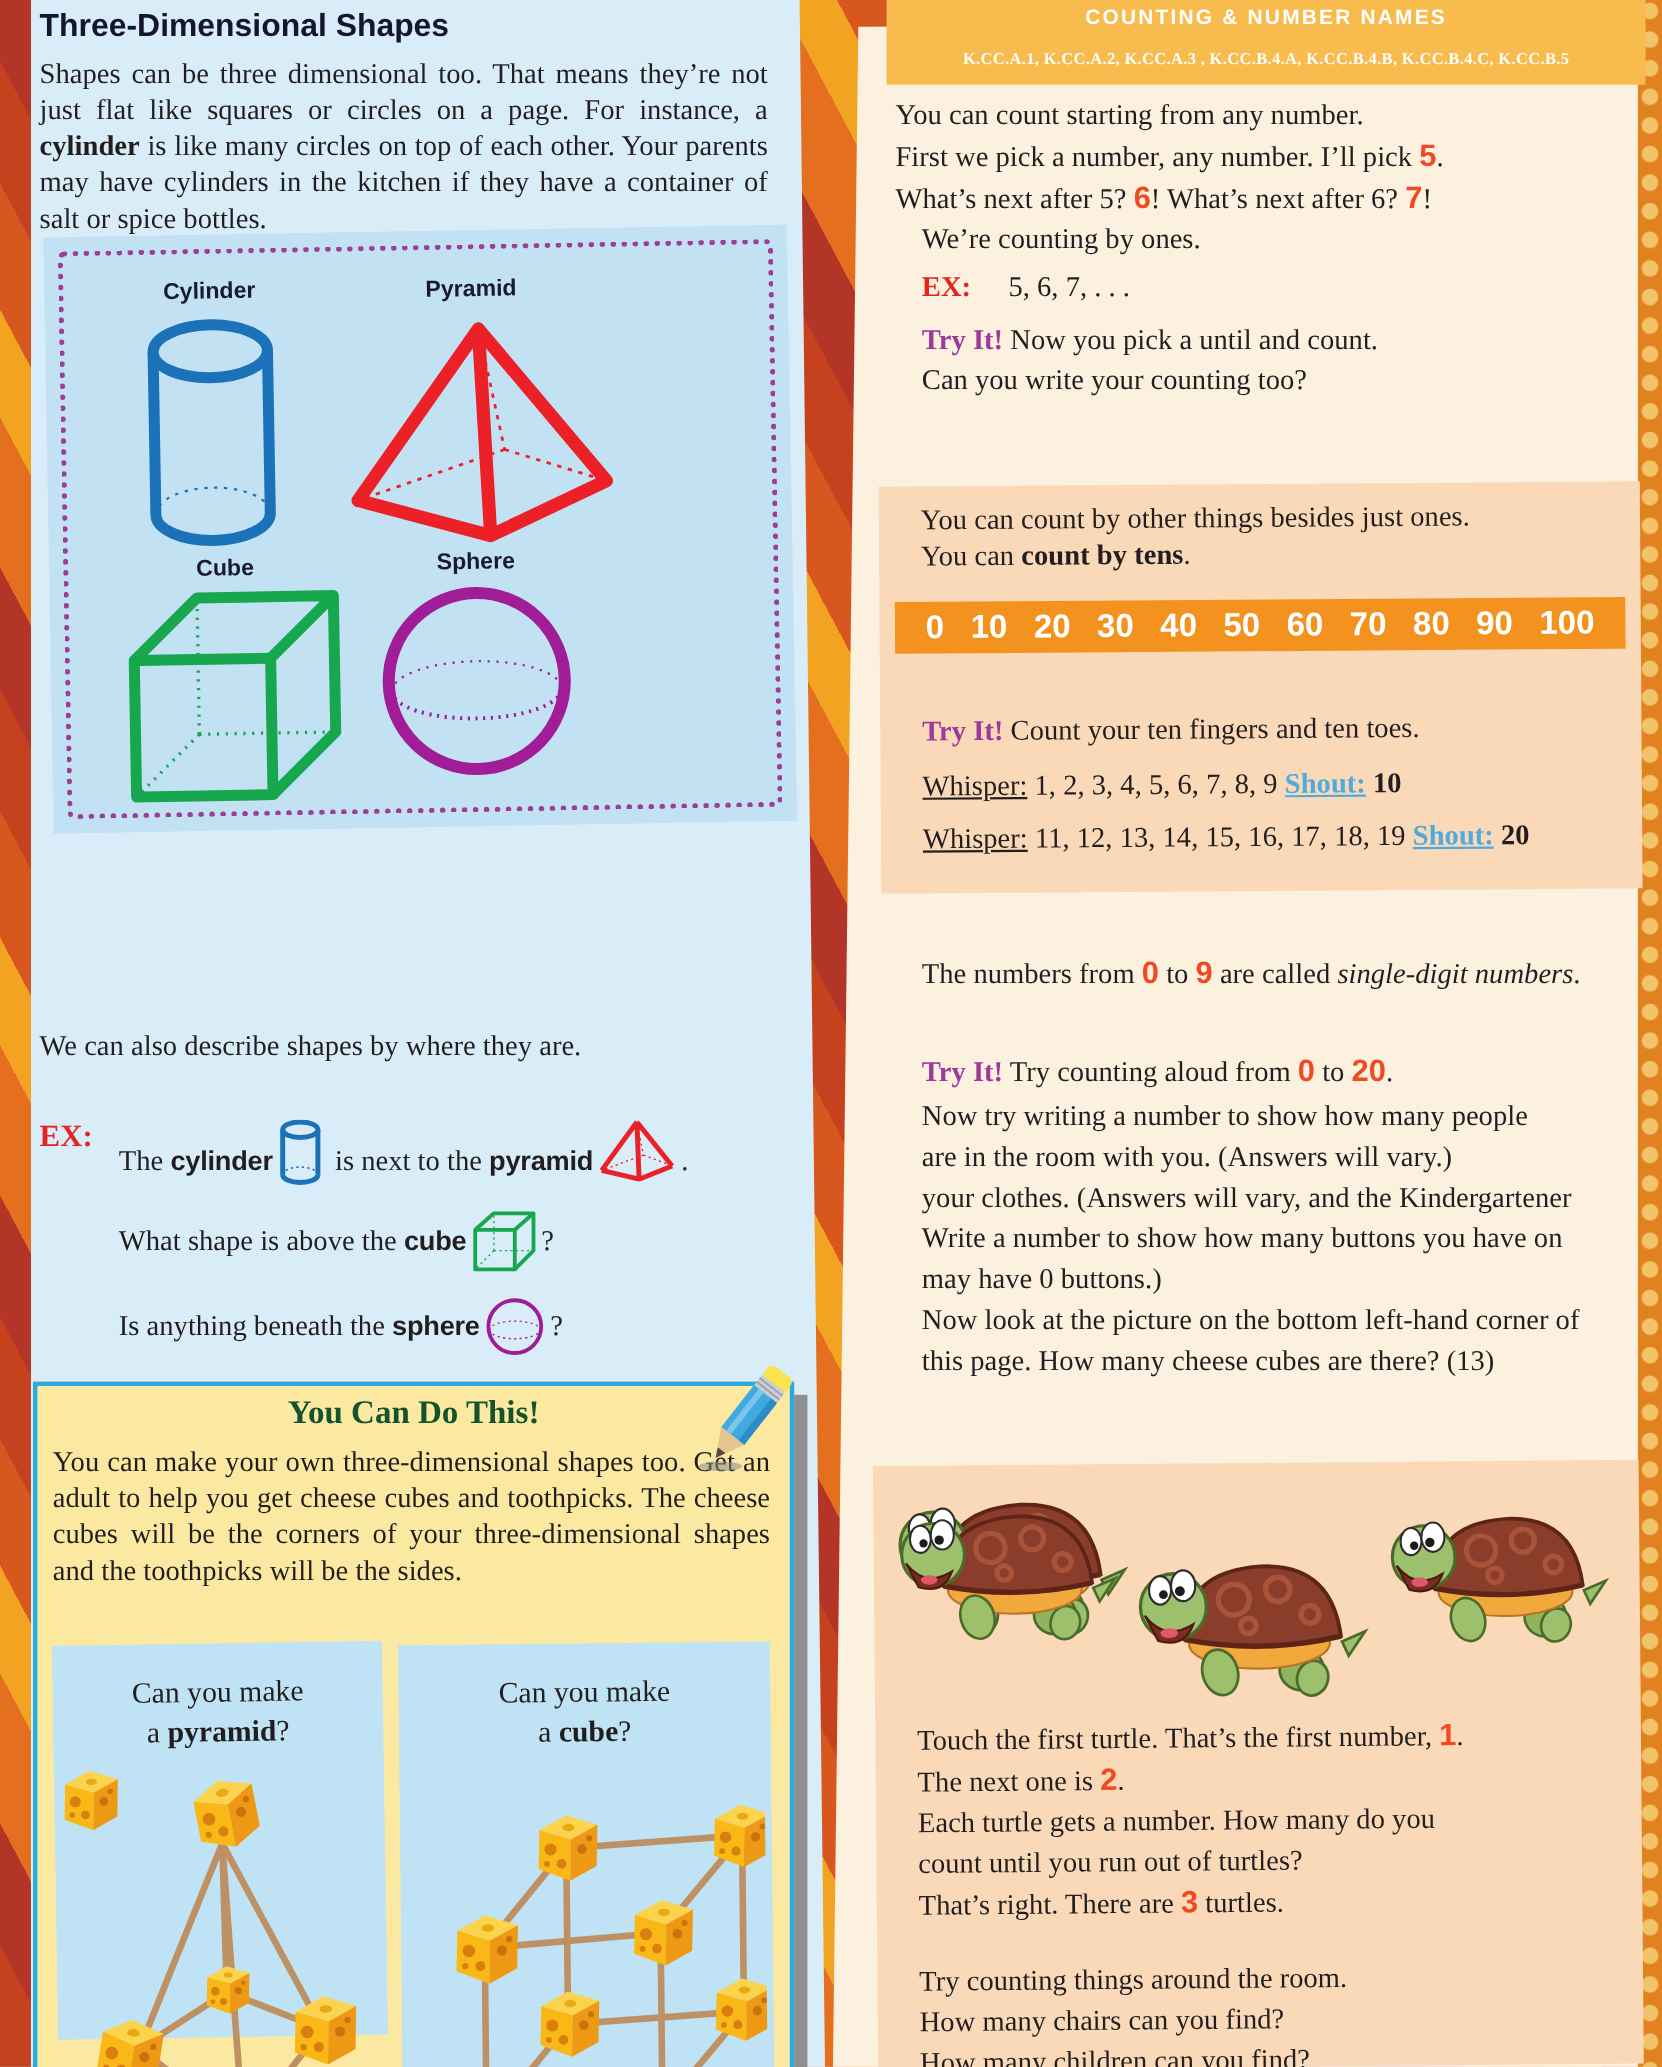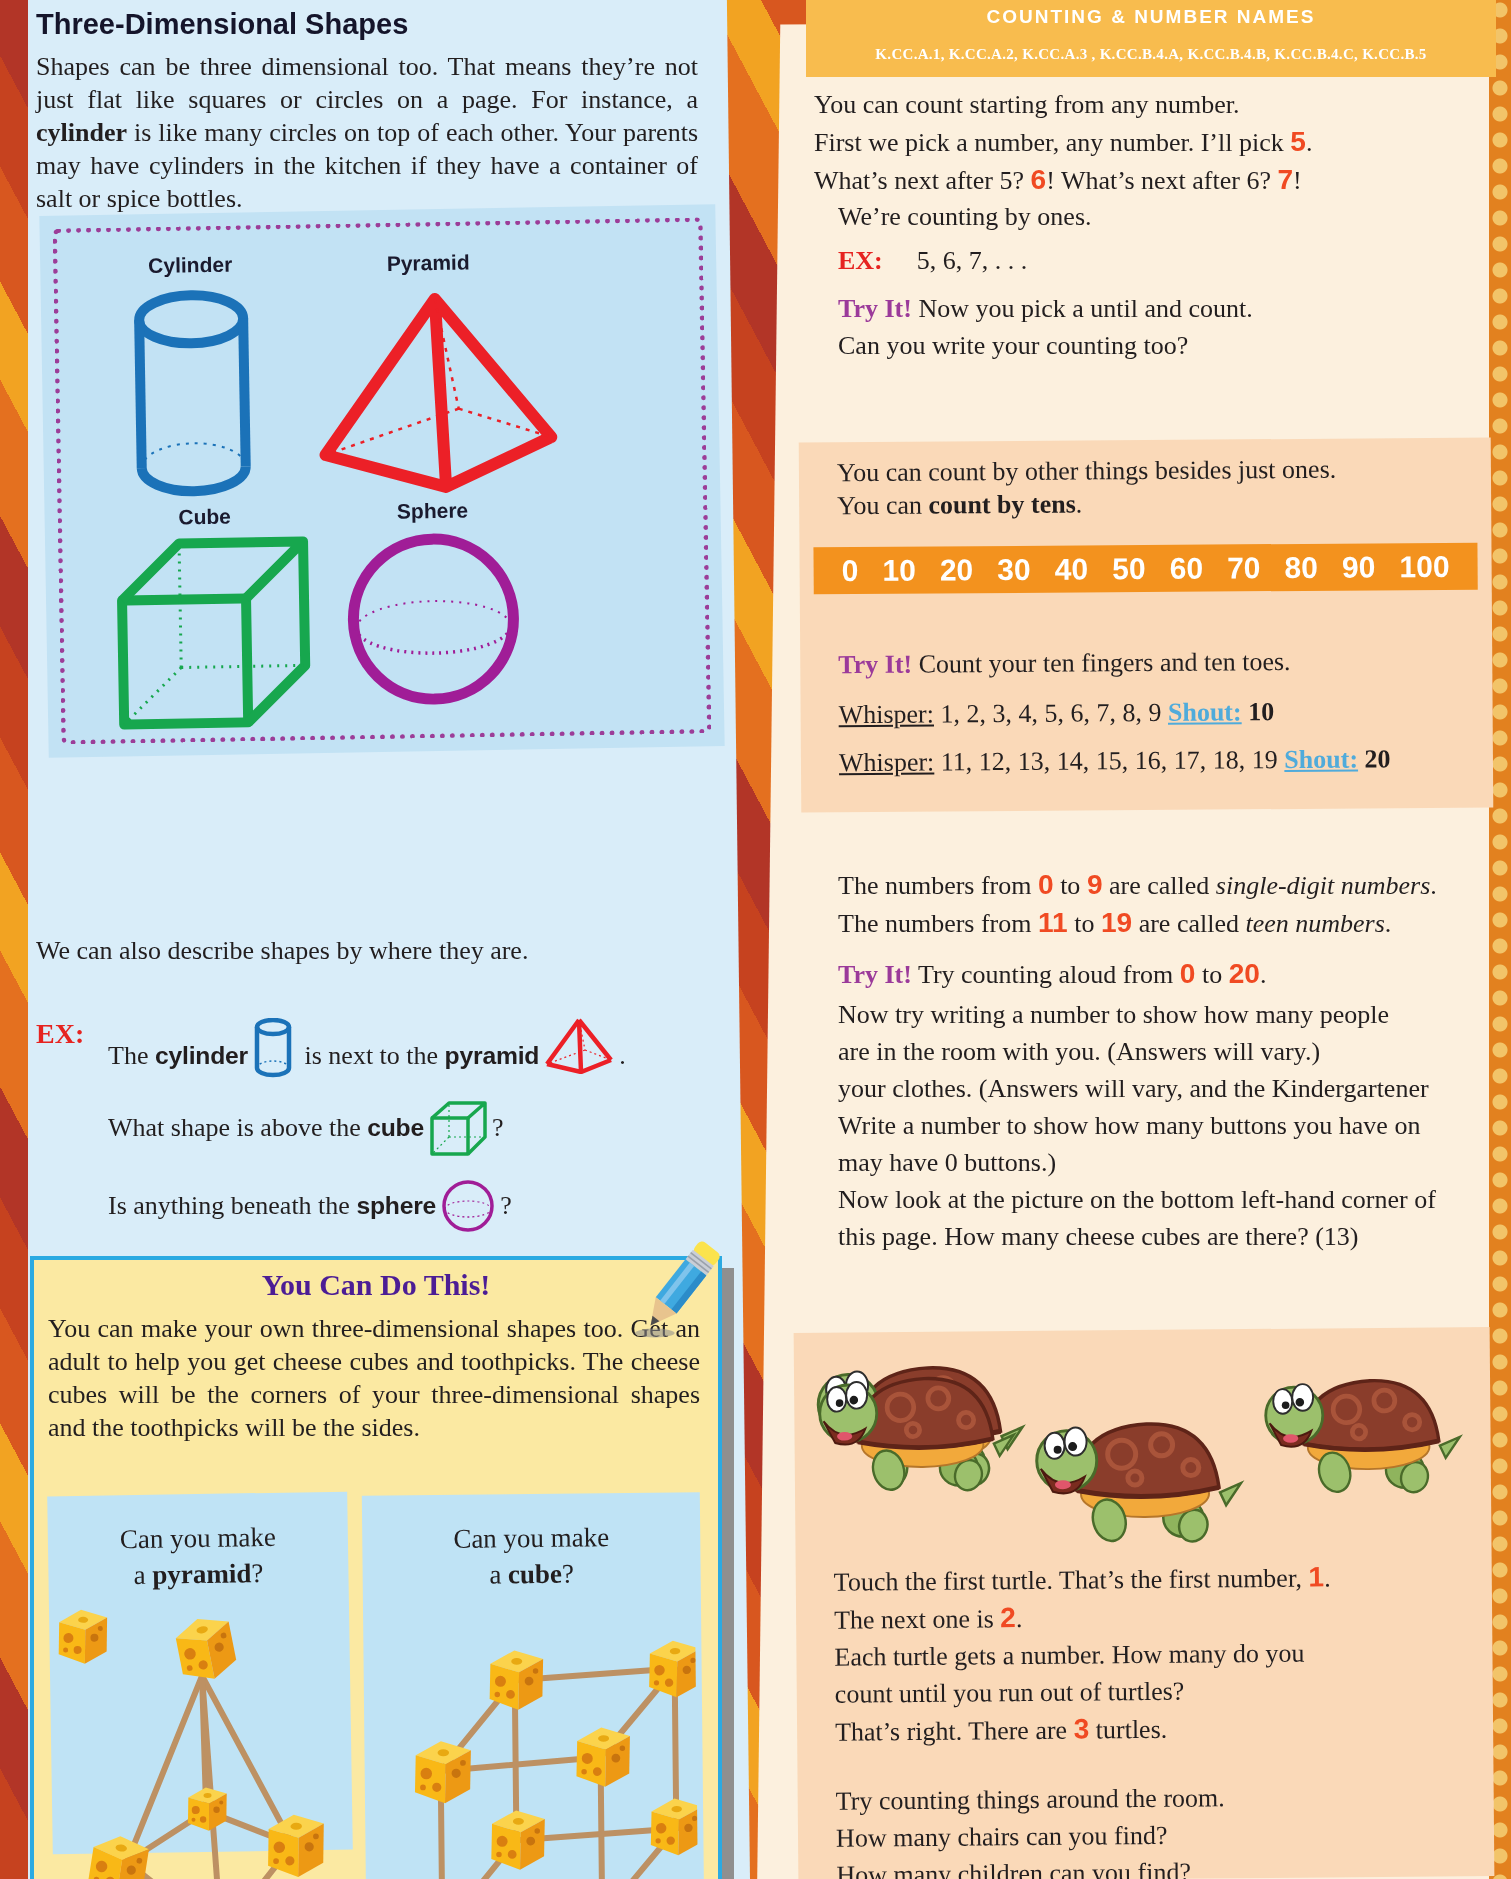--- a/index.html
+++ b/index.html
@@ -24,21 +24,21 @@
     border:5px dotted #9c3d98;border-radius:6px;}
   .shape-label{position:absolute;font-family:"Liberation Sans",sans-serif;font-weight:700;
     font-size:21px;color:#1a1a2e;text-align:center;width:180px;}
   .lline{position:absolute;font-size:26px;white-space:nowrap;}
   .mini{vertical-align:-16px;margin:0 4px;}
   #ex-label{left:36px;top:1018px;font-weight:700;color:#e62320;font-size:28px;}
   
   #yellow-box{left:30px;top:1256px;width:684px;height:700px;background:#fbe9a2;
     border:4px solid #2baae2;box-shadow:12px 12px 0 #8f8f8f;}
   #youcan-title{position:absolute;left:0;top:8px;width:100%;text-align:center;
-    font-weight:700;font-size:30px;color:#4c1d95;}
+    font-weight:700;font-size:30px;color:#14532d;}
   #youcan-body{position:absolute;left:14px;top:52px;width:652px;font-size:26px;line-height:33px;text-align:justify;}
   .panel{position:absolute;background:#bfe3f5;}
   #panel1{left:16px;top:234px;width:300px;height:358px;transform:rotate(-0.9deg);}
   #panel2{left:330px;top:234px;width:338px;height:420px;transform:rotate(-0.6deg);}
   .panel-title{position:absolute;left:0;top:26px;width:100%;text-align:center;font-size:27px;line-height:36px;}
   
   #gold-header{left:806px;top:0;width:690px;height:77px;background:#f8bc4e;}
   #gold-title{position:absolute;left:0;top:6px;width:100%;text-align:center;color:#ffffff;
     font-family:"Liberation Sans",sans-serif;font-weight:700;font-size:19px;letter-spacing:2px;
     text-transform:uppercase;}
@@ -283,21 +283,20 @@
         <span>90</span>
         <span>100</span>
       </div>
     <div class="rline" style="left:38px;top:208px;"><span class="s-tryit">Try It!</span><span class="s-plain"> Count your ten fingers and ten toes.</span></div>
     <div class="rline" style="left:38px;top:258px;"><span class="s-whisper">Whisper:</span><span class="s-plain"> 1, 2, 3, 4, 5, 6, 7, 8, 9 </span><span class="s-shout">Shout:</span><span class="s-plain"> </span><span class="s-boldserif">10</span></div>
     <div class="rline" style="left:38px;top:306px;"><span class="s-whisper">Whisper:</span><span class="s-plain"> 11, 12, 13, 14, 15, 16, 17, 18, 19 </span><span class="s-shout">Shout:</span><span class="s-plain"> </span><span class="s-boldserif">20</span></div>
   </div>
 
   <div class="rblock" style="left:838px;top:866px;">
     <div><span class="s-plain">The numbers from </span><span class="s-rednum">0</span><span class="s-plain"> to </span><span class="s-rednum">9</span><span class="s-plain"> are called </span><span class="s-italic">single-digit numbers</span><span class="s-plain">.</span></div>
-    <div><span class="s-plain">The numbers from </span><span class="s-rednum">11</span><span class="s-plain"> to </span><span class="s-rednum">19</span><span class="s-plain"> are called </span><span class="s-italic">teen numbers</span><span class="s-plain">.</span></div>
   </div>
   <div class="rline" style="left:838px;top:958px;"><span class="s-tryit">Try It!</span><span class="s-plain"> Try counting aloud from </span><span class="s-rednum">0</span><span class="s-plain"> to </span><span class="s-rednum">20</span><span class="s-plain">.</span></div>
   <div class="rblock" style="left:838px;top:996px;">
     <div><span class="s-plain">Now try writing a number to show how many people</span></div>
     <div><span class="s-plain">are in the room with you. (Answers will vary.)</span></div>
     <div><span class="s-plain">your clothes. (Answers will vary, and the Kindergartener</span></div>
     <div><span class="s-plain">Write a number to show how many buttons you have on</span></div>
     <div><span class="s-plain">may have 0 buttons.)</span></div>
     <div><span class="s-plain">Now look at the picture on the bottom left-hand corner of</span></div>
     <div><span class="s-plain">this page. How many cheese cubes are there? (13)</span></div>

